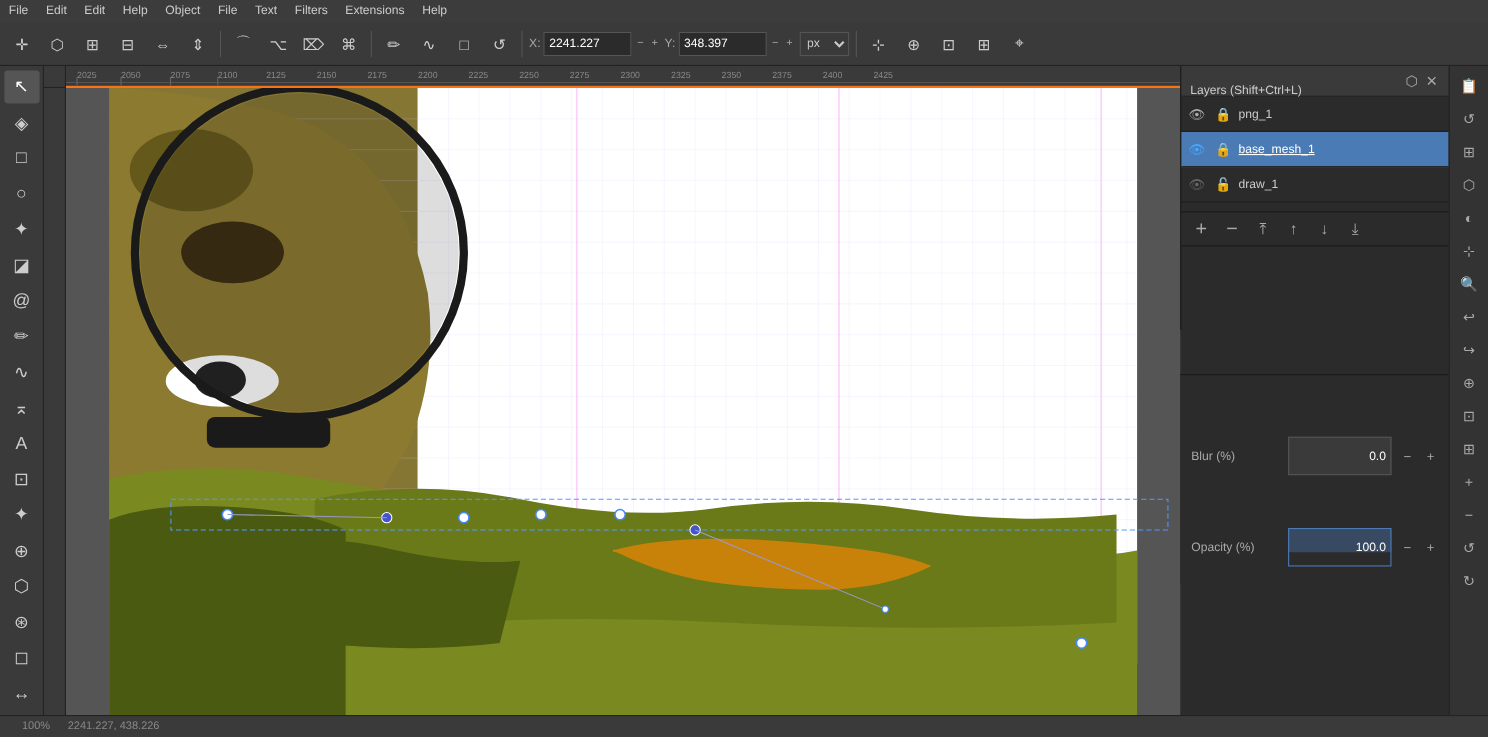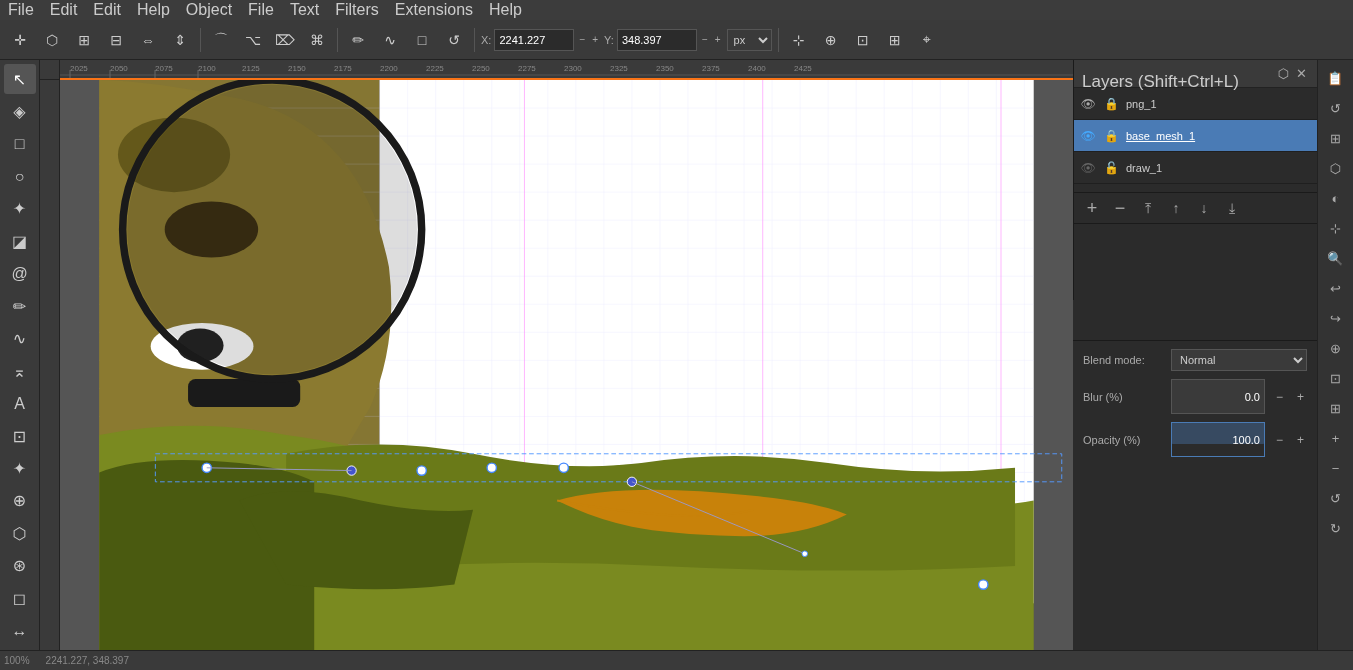--- a/index.html
+++ b/index.html
@@ -20,21 +20,21 @@
       top: 0; left: 0; right: 0;
       height: 20px;
       background: #3c3c3c;
       display: flex;
       align-items: center;
       padding: 0 8px;
       gap: 16px;
       z-index: 100;
     }
     #menu-bar span {
-      font-size: 16px;
+      font-size: 11px;
       color: #ccc;
       cursor: pointer;
     }
 
     
     #top-toolbar {
       position: absolute;
       top: 20px; left: 0; right: 0;
       height: 40px;
       background: #3a3a3a;
@@ -153,21 +153,21 @@
     #layers-header {
       background: #3a3a3a;
       padding: 4px 8px;
       display: flex;
       align-items: center;
       justify-content: space-between;
       border-bottom: 1px solid #222;
       height: 28px;
     }
     #layers-header-title {
-      font-size: 17px;
+      font-size: 11px;
       color: #ccc;
       margin-top: 16px;
     }
     .layer-header-btn {
       background: transparent; border: none; color: #aaa; cursor: pointer; font-size: 13px; padding: 0 2px;
     }
 
     .layer-row {
       display: flex;
       align-items: center;
@@ -228,20 +228,21 @@
       color: #ccc;
       font-size: 11px;
       height: 22px;
       padding: 0 4px;
     }
     .value-row {
       display: flex;
       align-items: center;
       margin-bottom: 8px;
       gap: 8px;
+      margin-top: 48px;
     }
     .value-label {
       width: 80px;
       font-size: 11px;
       color: #aaa;
     }
     .value-bar-container {
       flex: 1;
       position: relative;
       height: 35px;
@@ -318,21 +319,21 @@
 
     
     #status-bar {
       position: absolute;
       bottom: 0; left: 0; right: 0;
       height: 20px;
       background: #3a3a3a;
       border-top: 1px solid #222;
       display: flex;
       align-items: center;
-      padding: 0 4px;
+      padding: 0 20px;
       gap: 16px;
       z-index: 100;
     }
     .status-item {
       font-size: 10px;
       color: #888;
     }
 
     
     .corner-box {
@@ -590,31 +591,20 @@
     <button class="layer-add-btn" title="Add layer" style="font-size:18px;color:#aaa;background:none;border:none;cursor:pointer;">+</button>
     <button class="layer-add-btn" title="Remove layer" style="font-size:18px;color:#aaa;background:none;border:none;cursor:pointer;">−</button>
     <button class="layer-add-btn" title="Raise to top" style="font-size:14px;color:#aaa;background:none;border:none;cursor:pointer;">⤒</button>
     <button class="layer-add-btn" title="Raise layer" style="font-size:14px;color:#aaa;background:none;border:none;cursor:pointer;">↑</button>
     <button class="layer-add-btn" title="Lower layer" style="font-size:14px;color:#aaa;background:none;border:none;cursor:pointer;">↓</button>
     <button class="layer-add-btn" title="Lower to bottom" style="font-size:14px;color:#aaa;background:none;border:none;cursor:pointer;">⤓</button>
   </div>
 </div>
 
 <div id="blend-section">
-  <div class="blend-row">
-    <span class="blend-label">Blend mode:</span>
-    <select class="blend-select">
-      <option>Normal</option>
-      <option>Multiply</option>
-      <option>Screen</option>
-      <option>Overlay</option>
-      <option>Darken</option>
-      <option>Lighten</option>
-    </select>
-  </div>
   <div class="value-row">
     <span class="value-label">Blur (%)</span>
     <div class="value-bar-container">
       <div class="value-input-overlay">0.0</div>
     </div>
     <button class="value-btn">−</button>
     <button class="value-btn">+</button>
   </div>
   <div class="value-row">
     <span class="value-label">Opacity (%)</span>
@@ -641,14 +631,14 @@
   <button class="far-right-btn" title="Guides">⊡</button>
   <button class="far-right-btn" title="Grid">⊞</button>
   <button class="far-right-btn" title="Zoom in">+</button>
   <button class="far-right-btn" title="Zoom out">−</button>
   <button class="far-right-btn" title="Rotate CCW">↺</button>
   <button class="far-right-btn" title="Rotate CW">↻</button>
 </div>
 
 <div id="status-bar">
   <span class="status-item">100%</span>
-  <span class="status-item">2241.227, 348.397</span>
+  <span class="status-item">2241.227, 438.226</span>
 </div>
 
 </body></html>

